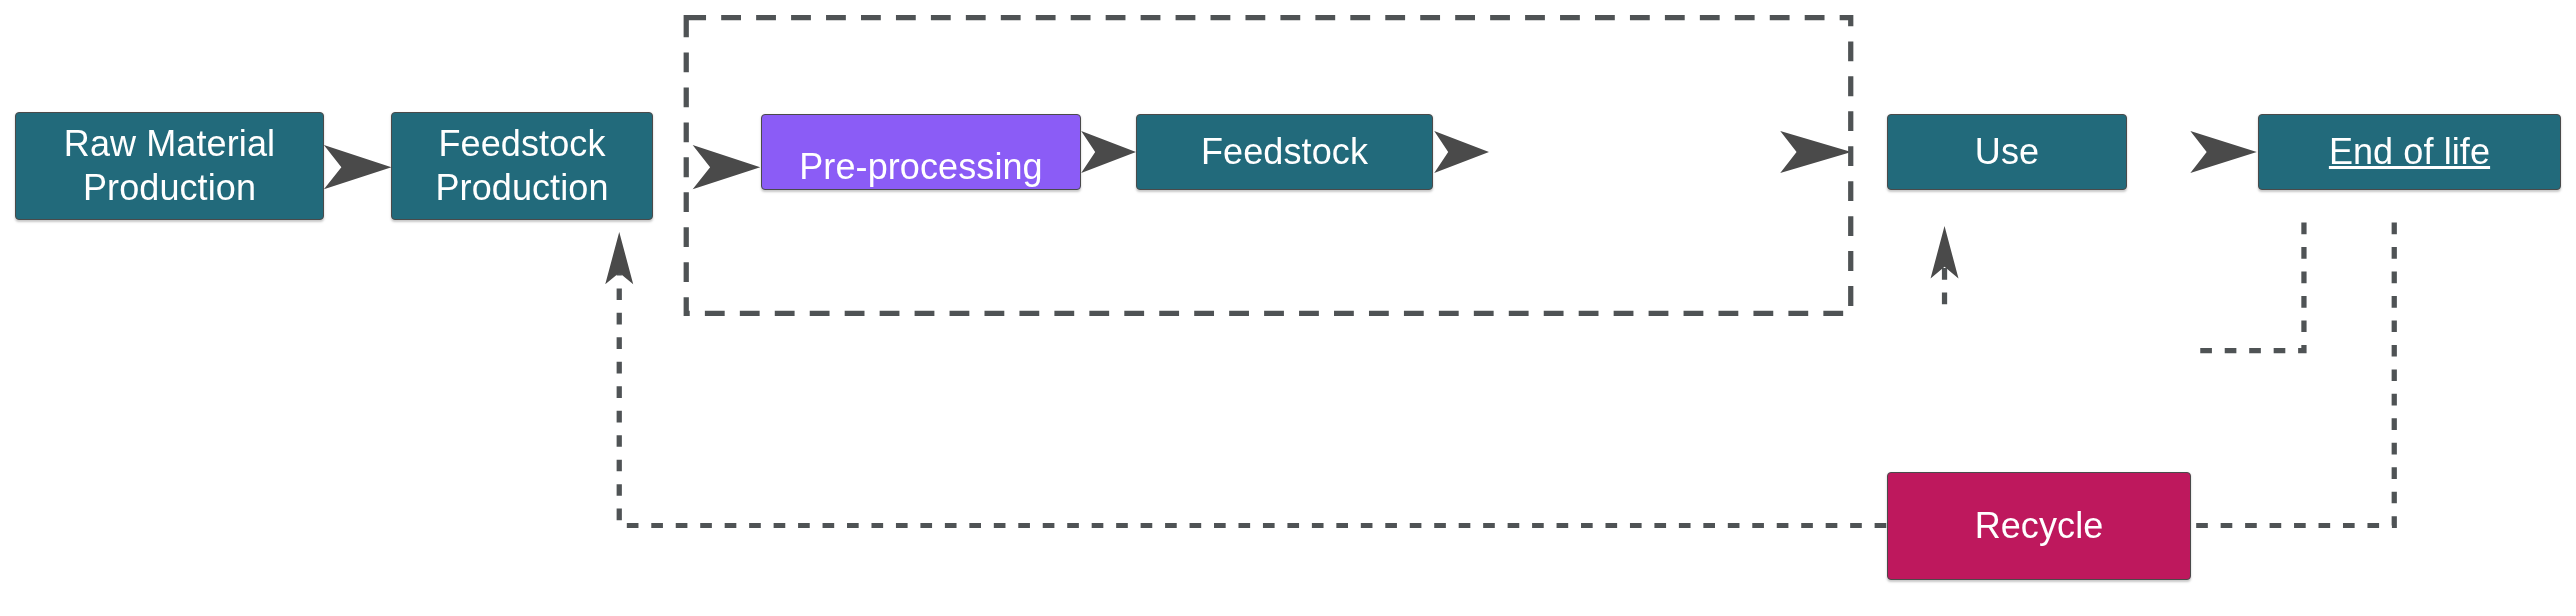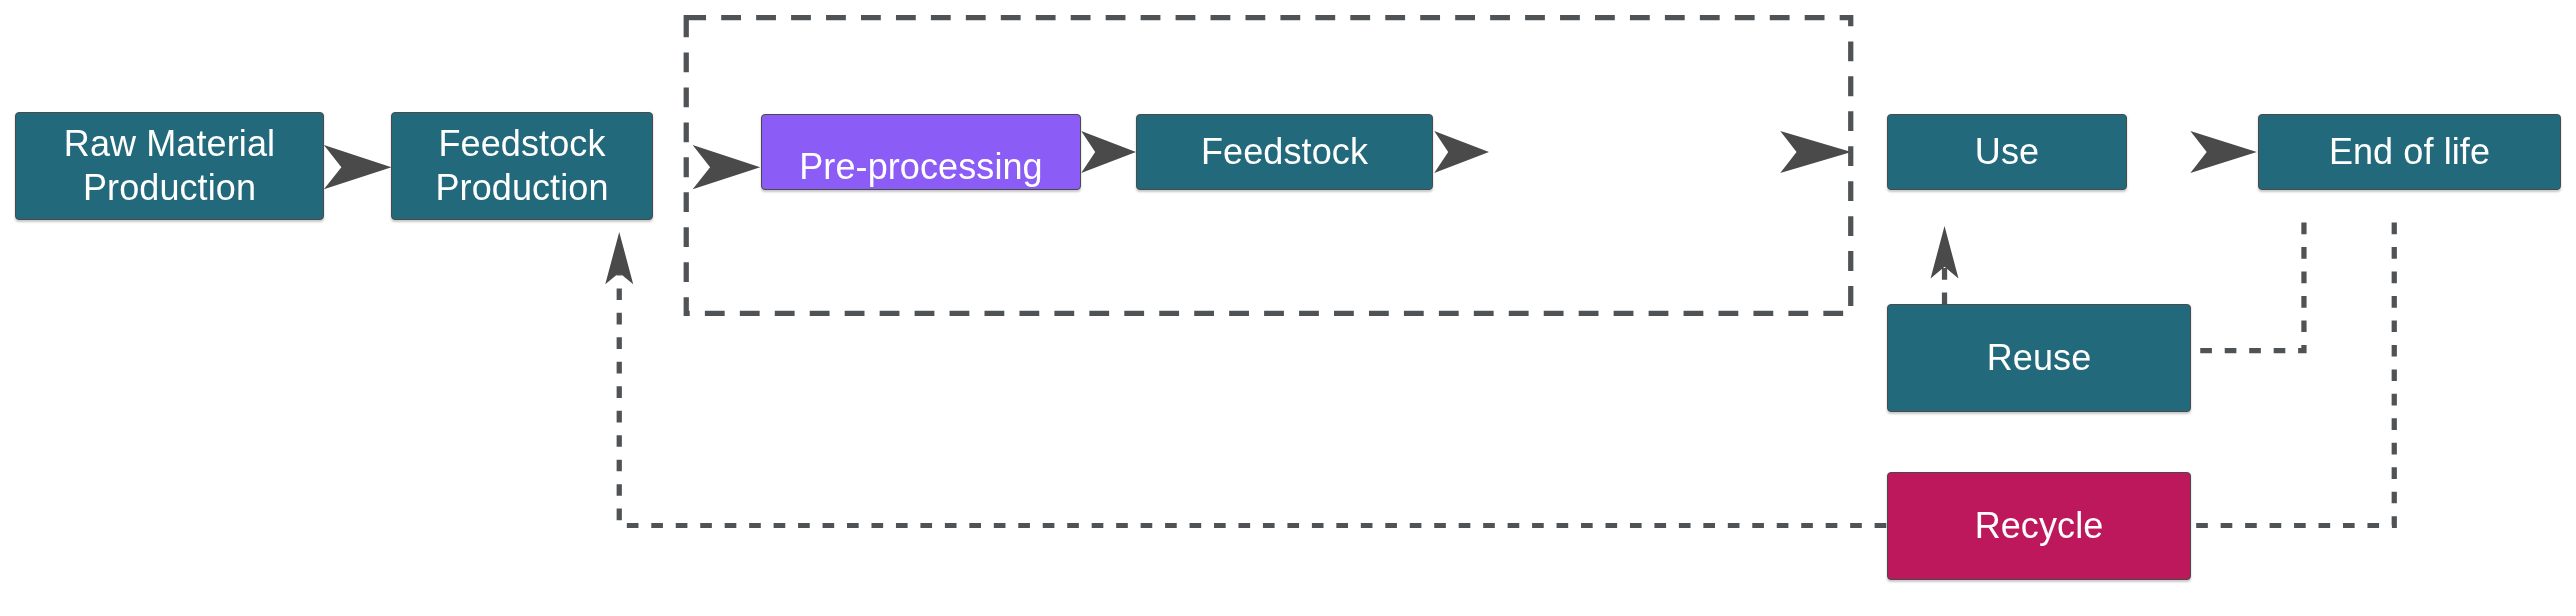--- a/index.html
+++ b/index.html
@@ -85,24 +85,21 @@
   </div>
   <div class="node" id="n2" style="left: 761px; top: 114px; width: 320px; height: 76px; font-size: 36px; background: #8b5cf6; border-color: rgb(74, 74, 74); color: rgb(255, 255, 255); align-items: flex-end;">
     <span class="nlabel">Pre-processing</span>
   </div>
   <div class="node" id="n3" style="left: 1136px; top: 114px; width: 297px; height: 76px; font-size: 36px; background: rgb(34, 106, 123); border-color: rgb(74, 74, 74); color: rgb(255, 255, 255);">
     <span class="nlabel">Feedstock</span>
   </div>
   <div class="node" id="n5" style="left: 1887px; top: 114px; width: 240px; height: 76px; font-size: 36px; background: rgb(34, 106, 123); border-color: rgb(74, 74, 74); color: rgb(255, 255, 255);">
     <span class="nlabel">Use</span>
   </div>
-  <div class="node" id="n6" style="left: 2258px; top: 114px; width: 303px; height: 76px; font-size: 36px; background: rgb(34, 106, 123); border-color: rgb(74, 74, 74); color: rgb(255, 255, 255);">
+  <div class="node" id="n6" style="left: 2258px; top: 114px; width: 303px; height: 76px; font-size: 36px; background: rgb(34, 106, 123); border-color: rgb(74, 74, 74); color: rgb(255, 255, 255); text-decoration: underline;">
     <span class="nlabel">End of life</span>
-  </div>
-  <div class="node" id="n7" style="left: 1887px; top: 304px; width: 304px; height: 108px; font-size: 36px; background: rgb(34, 106, 123); border-color: rgb(74, 74, 74); color: rgb(255, 255, 255);">
-    <span class="nlabel">Reuse</span>
   </div>
   <div class="node" id="n8" style="left: 1887px; top: 472px; width: 304px; height: 108px; font-size: 36px; background: #be185d; border-color: rgb(74, 74, 74); color: rgb(255, 255, 255);">
     <span class="nlabel">Recycle</span>
   </div>
 
 </div>
 
 
 </body></html>

